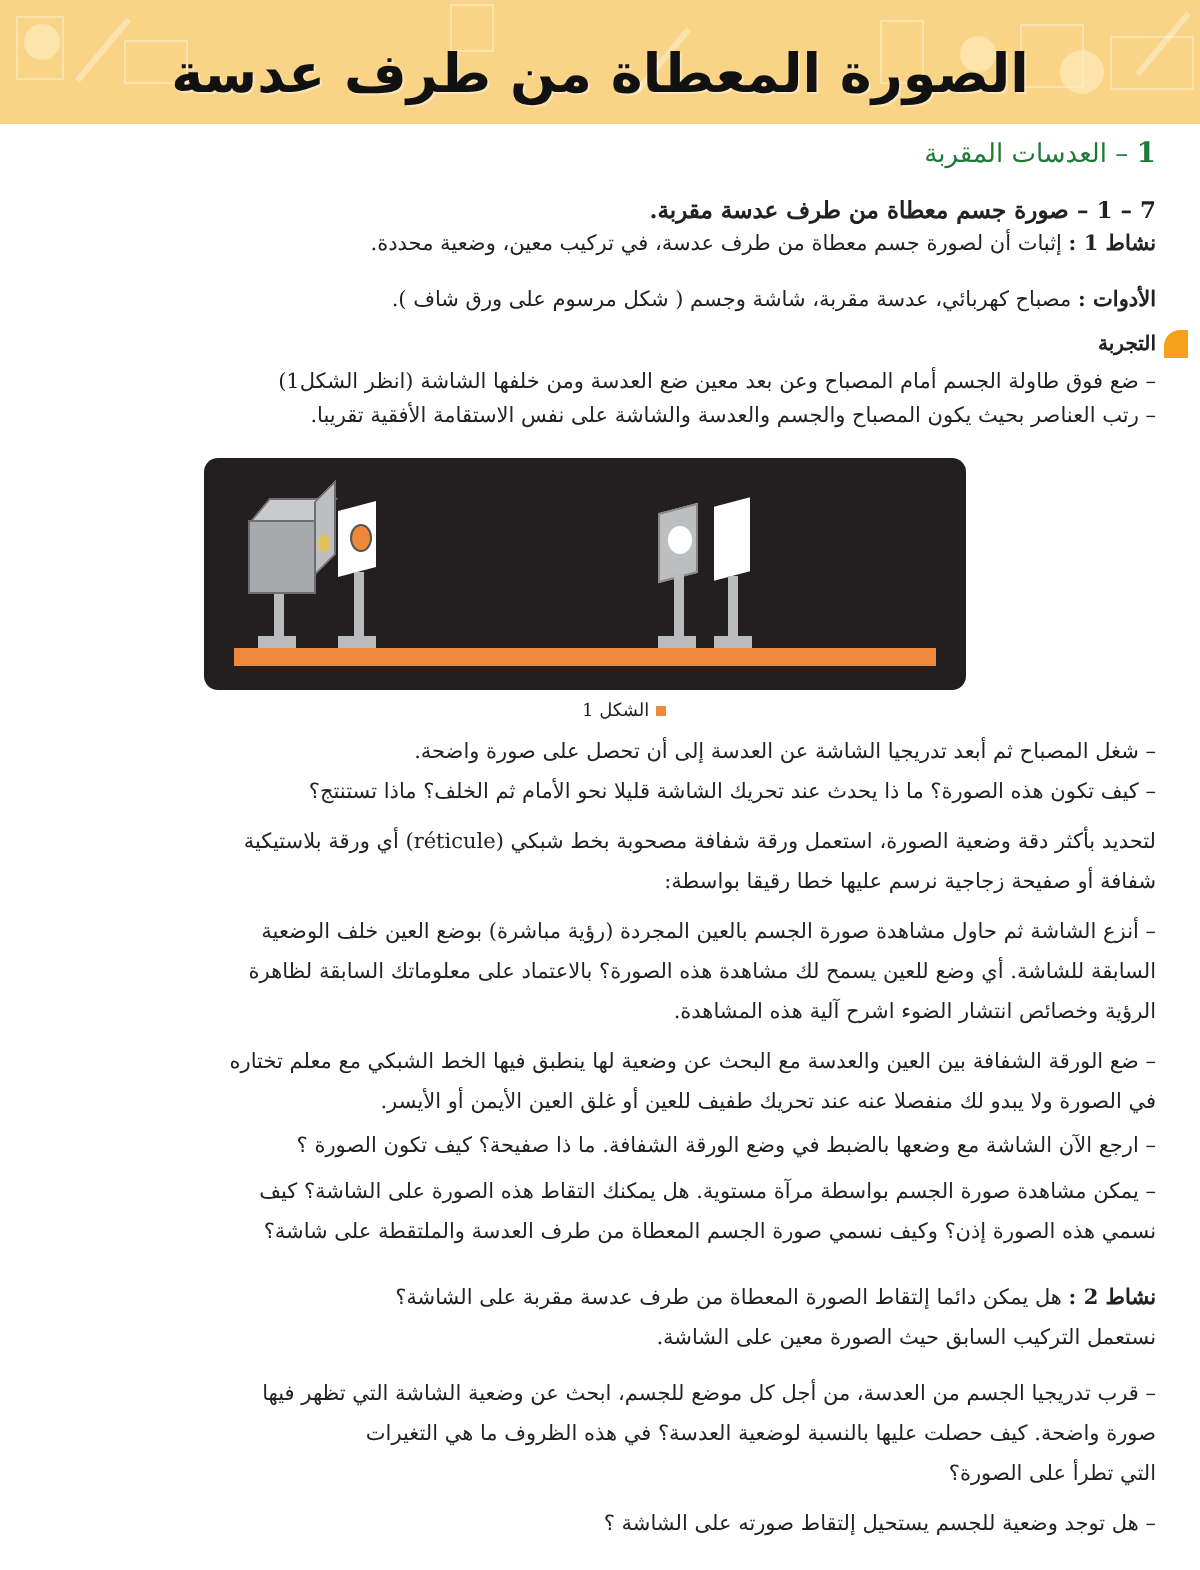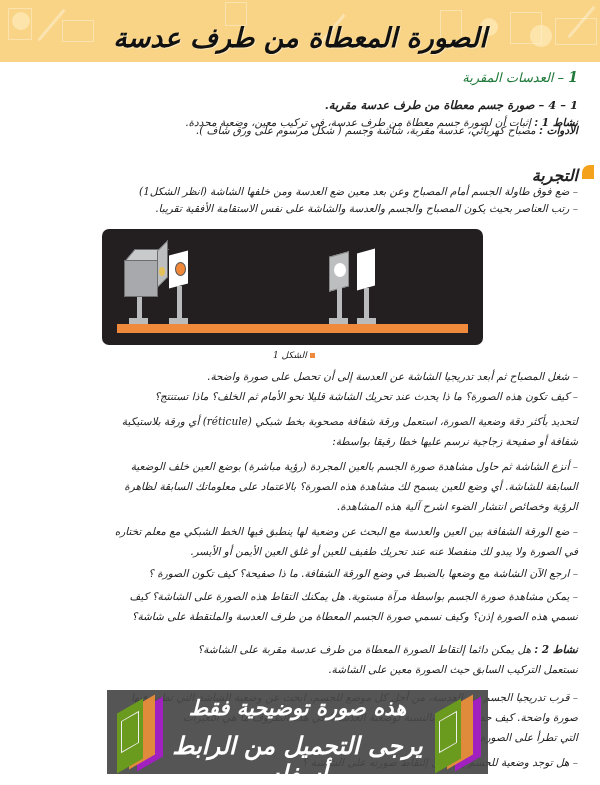--- a/index.html
+++ b/index.html
@@ -1,20 +1,20 @@
 <!DOCTYPE html>
 <html><head>
 <meta charset="utf-8">
 <style>
   html, body { margin: 0; padding: 0; }
   body {
     width: 600px; height: 785px; overflow: hidden; background: #ffffff;
     font-family: "DejaVu Serif", serif; position: relative; color: #222;
   }
-  .page { position: relative; width: 600px; height: 748px; font-style: italic; }
+  .page { position: relative; width: 600px; height: 748px; }
 
   
   .banner {
     position: absolute; left: 0; top: 0; width: 600px; height: 62px;
     background: #f9d486;
     overflow: hidden;
   }
   .banner .deco { position: absolute; border: 1px solid rgba(255,255,255,0.35); }
   .banner .circ { position: absolute; border-radius: 50%; background: rgba(255,240,200,0.55); }
   .banner .slash { position: absolute; width: 3px; height: 40px; background: rgba(255,255,255,0.35); transform: rotate(40deg); }
@@ -30,21 +30,21 @@
   .section-title {
     position: absolute; right: 0; top: 7px; font-size: 13px; color: #1f7a3a;
     font-family: "DejaVu Serif", serif;
   }
   .section-title .num { font-size: 14px; font-weight: bold; }
 
   .p { position: absolute; right: 0; font-size: 10.5px; line-height: 15px; white-space: nowrap; }
   .p b { font-weight: bold; }
   .sub-title { font-weight: bold; font-size: 11.5px; }
 
-  .exp-head { position: absolute; right: 0; top: 104px; font-size: 16px; font-weight: bold; }
+  .exp-head { position: absolute; right: 0; top: 104px; font-size: 10px; font-weight: bold; }
   .exp-mark {
     position: absolute; right: -16px; top: 103px; width: 12px; height: 14px;
     background: #f4a11c; border-radius: 8px 0 0 0;
   }
 
   
   .figure {
     position: absolute; left: 102px; top: 229px; width: 381px; height: 116px;
     background: #231f20; border-radius: 7px;
   }
@@ -53,21 +53,21 @@
   .foot { position: absolute; height: 6px; background: #b9bbbd; }
   .lamp-box { position: absolute; left: 22px; top: 31px; width: 32px; height: 35px; background: #a7a9ac; border: 1px solid #6d6e70; }
   .lamp-top { position: absolute; left: 22px; top: 20px; width: 32px; height: 11px; background: #c9cacc; transform: skewX(-40deg); transform-origin: bottom left; border: 1px solid #6d6e70; }
   .lamp-side { position: absolute; left: 55px; top: 22px; width: 9px; height: 35px; background: #bcbec0; transform: skewY(-45deg); transform-origin: top left; border: 1px solid #6d6e70; }
   .bulb { position: absolute; left: 57px; top: 38px; width: 6px; height: 9px; background: #e3c15a; border-radius: 50%; }
   .card { position: absolute; background: #ffffff; transform: skewY(-15deg); }
   .face { position: absolute; left: 73px; top: 33px; width: 9px; height: 12px; background: #f0883a; border-radius: 50%; border: 1px solid #555; }
   .lens-plate { position: absolute; background: #bcbec0; transform: skewY(-15deg); border: 1px solid #888; }
   .lens-hole { position: absolute; left: 232px; top: 34px; width: 12px; height: 14px; background: #fff; border-radius: 50%; }
 
-  .fig-caption { position: absolute; left: 273px; top: 350px; font-size: 9px; direction: rtl; }
+  .fig-caption { position: absolute; left: 291px; top: 350px; font-size: 9px; direction: rtl; }
   .fig-caption .sq { display: inline-block; width: 5px; height: 5px; background: #ef8a3c; margin-left: 3px; }
 
   
   .watermark {
     position: absolute; left: 107px; top: 690px; width: 381px; height: 84px;
     background: rgba(70,70,70,0.92);
   }
   .wm-line { position: absolute; left: 60px; right: 60px; text-align: center; direction: rtl; color: #ffffff; font-family: "DejaVu Sans", sans-serif; font-weight: bold; }
   .wm-line1 { top: 6px; font-size: 21px; }
   .wm-line2 { top: 42px; font-size: 24px; }
@@ -98,27 +98,27 @@
     <div class="slash" style="left:580px;top:2px;"></div>
     <div class="banner-title">الصورة المعطاة من طرف عدسة</div>
   </div>
 
   <div class="content">
     <div class="section-title">
       <span class="num">1</span>
       <span>– العدسات المقربة</span>
     </div>
 
-    <div class="p sub-title" style="top:36px;">1 – 4 – صورة جسم معطاة من طرف عدسة مقربة.</div>
+    <div class="p sub-title" style="top:36px;">7 – 1 – صورة جسم معطاة من طرف عدسة مقربة.</div>
 
     <div class="p" style="top:53px;">
       <b>نشاط 1 :</b>
       <span>إثبات أن لصورة جسم معطاة من طرف عدسة، في تركيب معين، وضعية محددة.</span>
     </div>
-    <div class="p" style="top:61px;">
+    <div class="p" style="top:81px;">
       <b>الأدوات :</b>
       <span>مصباح كهربائي، عدسة مقربة، شاشة وجسم ( شكل مرسوم على ورق شاف ).</span>
     </div>
 
     <div class="exp-mark"></div>
     <div class="exp-head">التجربة</div>
 
     <div class="p" style="top:122px;margin-left:39px;">– ضع فوق طاولة الجسم أمام المصباح وعن بعد معين ضع العدسة ومن خلفها الشاشة (انظر الشكل1)</div>
     <div class="p" style="top:139px;">– رتب العناصر بحيث يكون المصباح والجسم والعدسة والشاشة على نفس الاستقامة الأفقية تقريبا.</div>
   </div>
@@ -169,30 +169,14 @@
       <b>نشاط 2 :</b>
       <span>هل يمكن دائما إلتقاط الصورة المعطاة من طرف عدسة مقربة على الشاشة؟</span>
     </div>
     <div class="p" style="top:662px;">نستعمل التركيب السابق حيث الصورة معين على الشاشة.</div>
     <div class="p" style="top:690px;">– قرب تدريجيا الجسم من العدسة، من أجل كل موضع للجسم، ابحث عن وضعية الشاشة التي تظهر فيها</div>
     <div class="p" style="top:710px;">صورة واضحة. كيف حصلت عليها بالنسبة لوضعية العدسة؟ في هذه الظروف ما هي التغيرات</div>
     <div class="p" style="top:730px;">التي تطرأ على الصورة؟</div>
     <div class="p" style="top:755px;">– هل توجد وضعية للجسم يستحيل إلتقاط صورته على الشاشة ؟</div>
   </div>
 
-  <div class="watermark">
-    <div class="book" style="left:4px;">
-      <div class="pg pg1"></div>
-        <div class="pg pg2"></div>
-        <div class="pg pg3"></div>
-        <div class="lbl"></div>
-    </div>
-    <div class="book" style="left:322px;">
-      <div class="pg pg1"></div>
-        <div class="pg pg2"></div>
-        <div class="pg pg3"></div>
-        <div class="lbl"></div>
-    </div>
-    <div class="wm-line wm-line1">هذه صورة توضيحية فقط</div>
-    <div class="wm-line wm-line2">يرجى التحميل من الرابط أسفله</div>
-  </div>
 
 </div>
 
 </body></html>

